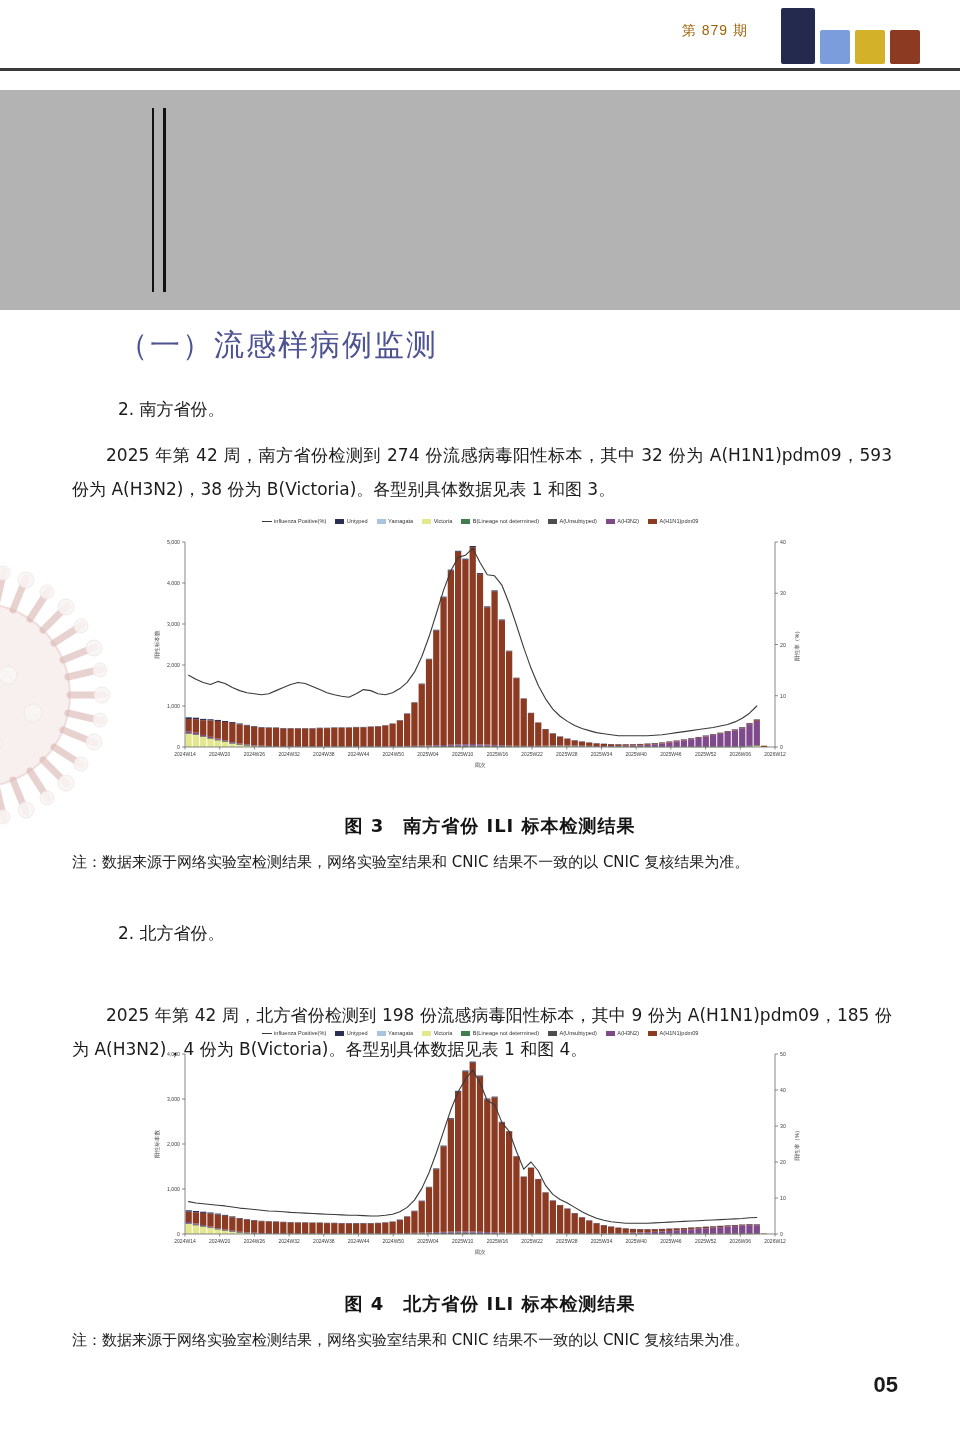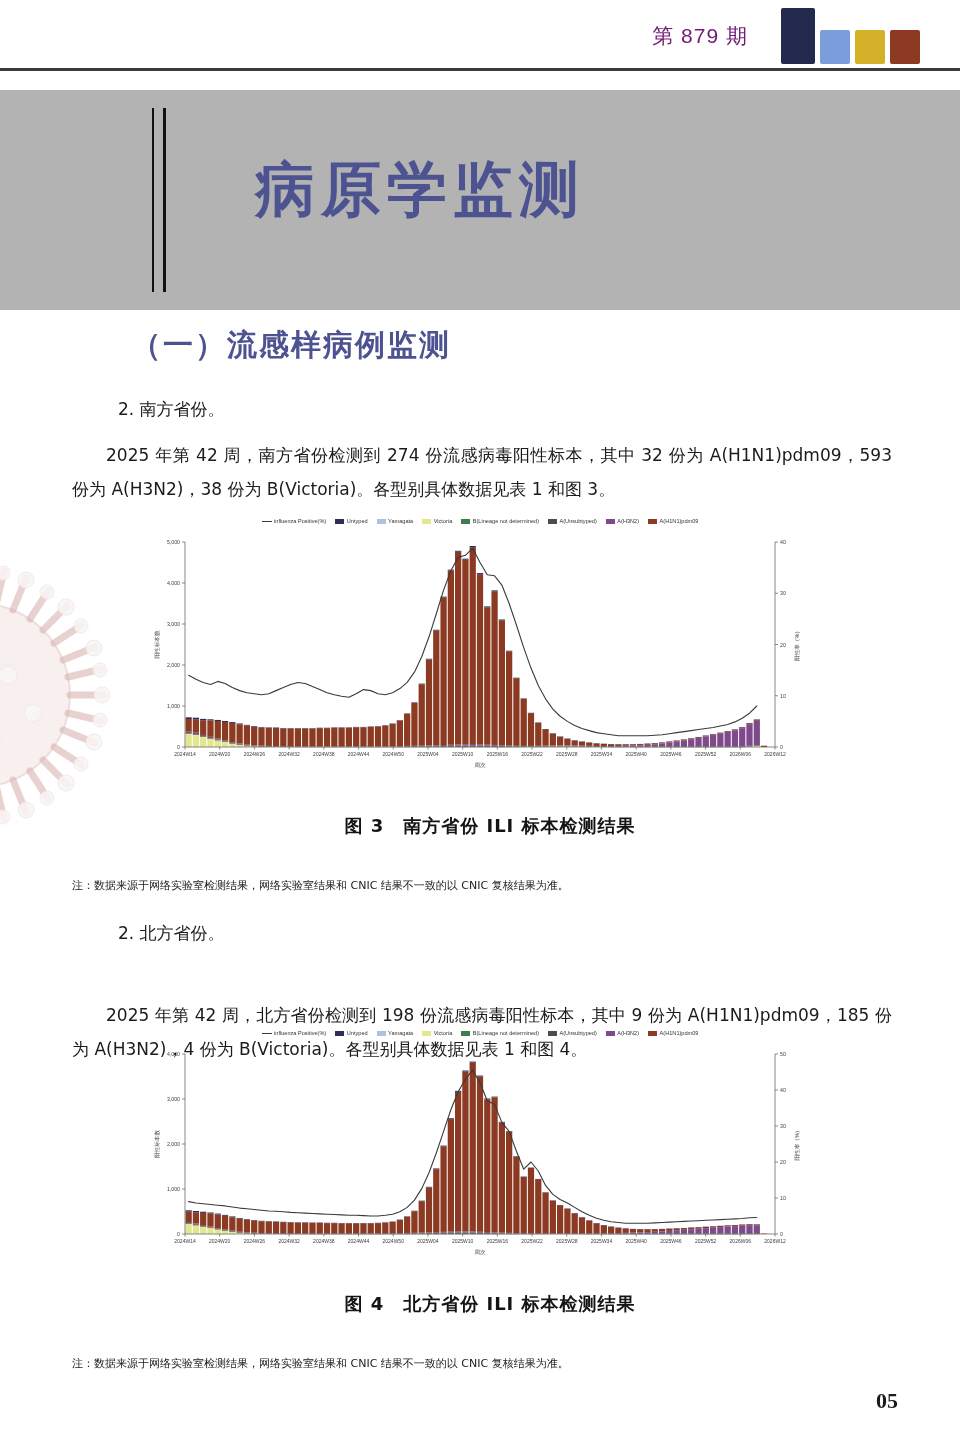--- a/index.html
+++ b/index.html
@@ -11,21 +11,21 @@
     color:#1b1b1b;
     overflow:hidden;
   }
 
   
   .page-header{
     position:absolute; left:0; top:0; width:960px; height:72px;
   }
   .issue-label{
     position:absolute; right:212px; top:22px;
-    font-size:21px; letter-spacing:1px; color:#701a75;
+    font-size:14px; letter-spacing:1px; color:#a16207;
     white-space:nowrap;
   }
   .logo-bars{
     position:absolute; right:40px; top:8px;
     display:flex; align-items:flex-end; gap:5px; height:56px;
   }
   .logo-bars i{ display:block; border-radius:2px; }
   .bar-navy{ width:34px; height:56px; background:#232a4d; }
   .bar-blue{ width:30px; height:34px; background:#7b9ddb; }
   .bar-gold{ width:30px; height:34px; background:#d3b229; }
@@ -56,22 +56,22 @@
   }
 
   
   .virus-deco{
     position:absolute; left:-62px; top:505px;
     width:190px; height:380px; opacity:0.52; pointer-events:none;
   }
 
   
   .section-heading{
-    position:absolute; left:131px; top:325px;
-    font-size:30px; font-weight:700; letter-spacing:2px;
+    position:absolute; left:118px; top:325px;
+    font-size:30px; font-weight:400; letter-spacing:2px;
     color:#4d5391; font-family:"DejaVu Sans",sans-serif;
   }
   .para{
     position:absolute; font-size:17px; line-height:34px;
     color:#1b1b1b; font-family:"DejaVu Sans",sans-serif;
   }
   .list-item{ left:118px; }
   .body-para{ left:72px; width:820px; text-align:justify; }
   .body-para .indent{ display:inline-block; width:34px; }
 
@@ -80,33 +80,32 @@
   .p-north-label{ top:916px;text-align:right; }
   .p-north-text{ top:960px;margin-top:38px; }
 
   .fig-caption{
     position:absolute; width:960px; text-align:center;
     font-size:18px; font-weight:700; color:#141414;
     font-family:"DejaVu Sans",sans-serif; letter-spacing:1px;padding-left:20px;
   }
   .fig-note{
     position:absolute; left:72px; width:824px;
-    font-size:11px; color:#1b1b1b; font-family:"DejaVu Sans",sans-serif;
+    font-size:15px; color:#1b1b1b; font-family:"DejaVu Sans",sans-serif;
     line-height:28px;
-    margin-top:24px;
   }
   .cap3{ top:814px; }
   .note3{ top:848px; }
   .cap4{ top:1292px; }
   .note4{ top:1326px; }
 
   .page-number{
-    position:absolute; right:62px; bottom:26px;
+    position:absolute; right:62px; bottom:42px;
     font-size:22px; font-weight:700; color:#1b1b1b;
-    font-family:Liberation Serif, serif;
+    font-family:Liberation Sans, sans-serif;
   }
 
   
   .chart-block{ position:absolute; left:0; width:960px; }
   .chart3{ top:518px; height:285px; }
   .chart4{ top:1030px; height:255px; }
 
   .legend{
     display:flex; justify-content:center; align-items:center;
     gap:9px; flex-wrap:nowrap;
@@ -131,21 +130,20 @@
     <i class="bar-blue"></i>
     <i class="bar-gold"></i>
     <i class="bar-rust"></i>
   </div>
   <div class="header-rule"></div>
 </div>
 
 <div class="banner">
   <div class="banner-rule-inner"></div>
   <div class="banner-rule-inner2"></div>
-  <div class="banner-title">病原学监测</div>
 </div>
 
 <svg class="virus-deco" viewBox="0 0 190 380">
   <g transform="translate(40,190)">
     <circle cx="0" cy="0" r="92" fill="#e8c8c6" opacity="0.55"></circle>
     <circle cx="0" cy="0" r="92" fill="none" stroke="#c98f8c" stroke-width="2" opacity="0.5"></circle>
     <g stroke="#b5706c" stroke-width="7" opacity="0.6" stroke-linecap="round">
       <line x1="0" y1="-92" x2="0" y2="-126"></line>
       <line x1="35" y1="-85" x2="48" y2="-117"></line>
       <line x1="65" y1="-65" x2="89" y2="-89"></line>

